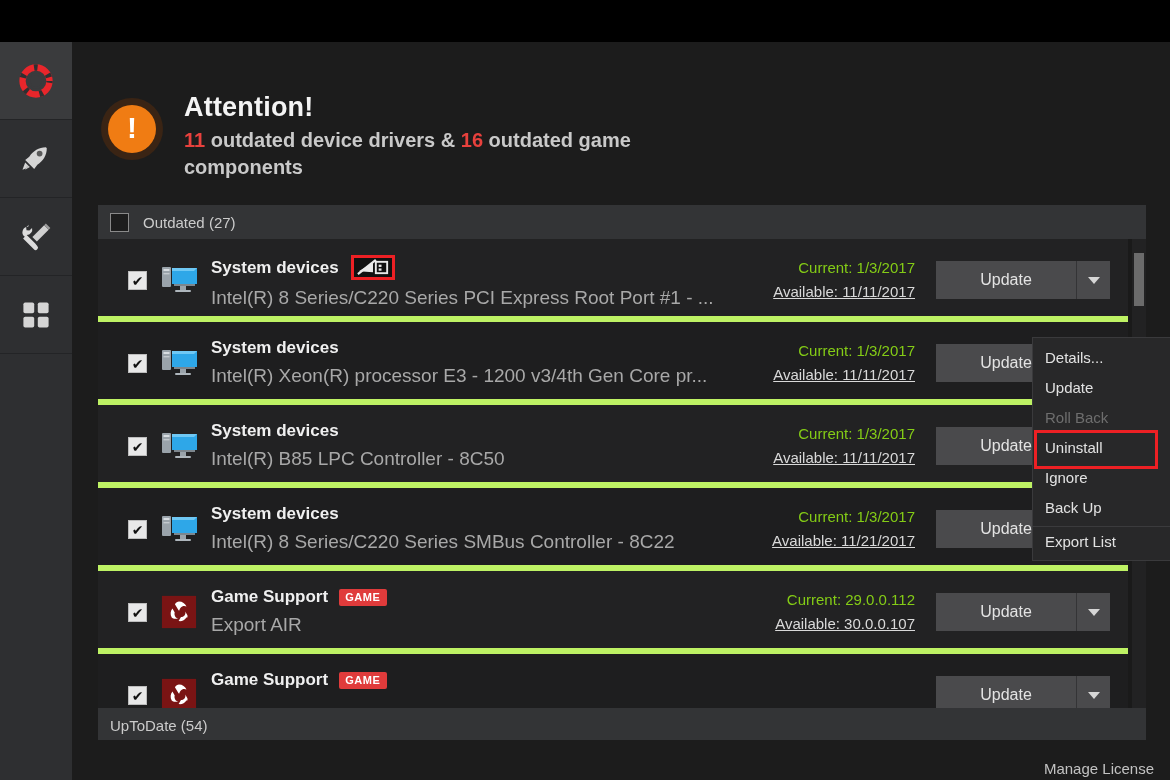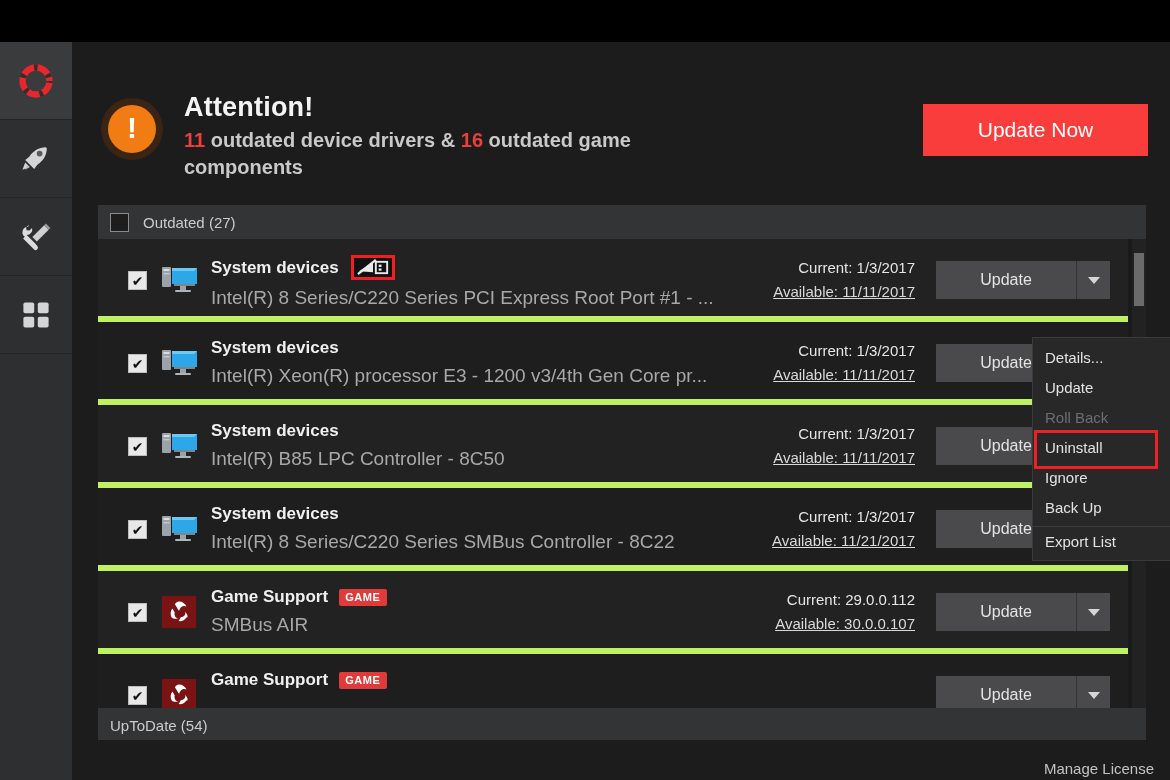--- a/index.html
+++ b/index.html
@@ -227,21 +227,21 @@
     border-radius: 2px;
   }
 
   
   .row-ver {
     position: absolute;
     right: 213px; top: 20px;
     text-align: right;
     width: 220px;
   }
-  .ver-cur { font-size: 15px; color: #e5e5e5; }
+  .ver-cur { font-size: 15px; color: #84cc16; }
   .ver-avail {
     font-size: 15px;
     color: #d9d9d9;
     margin-top: 7px;
     text-decoration: underline;
     cursor: pointer;
   }
 
   
   .split-btn {
@@ -396,21 +396,20 @@
     <div class="attn-wrap">
       <div class="attn-badge">
         <div class="inner">!</div>
       </div>
       <div class="attn-text">
         <div class="attn-title">Attention!</div>
         <div class="attn-sub"><span class="num">11</span><span> outdated device drivers &amp; </span><span class="num">16</span><span> outdated game components</span></div>
       </div>
     </div>
 
-    <button class="update-now">Update Now</button>
 
     <div class="list-area">
 
       <div class="group-bar outdated">
         <span class="chk"></span>
         <span class="gb-label">Outdated (27)</span>
       </div>
 
       <div class="rows-viewport">
         <div id="rows-host">
@@ -546,21 +545,21 @@
                   <path d="M19 6 c3.6 0 6.6 2.2 7.9 5.3 -2.1 -1 -4.6 -.6 -6.2 1.1 -1.1 1.2 -1.6 2.7 -1.4 4.2 l-4.6 -7.9 C15.9 6.9 17.4 6 19 6 z" fill="#ffffff"></path>
                   <path d="M11.3 22.8 c-1.8 -3.1 -1.4 -6.9 .8 -9.5 l2.4 4.3 c-.5 1.4 -.3 3 .6 4.3 .8 1.2 2 1.9 3.3 2.1 l-4.6 .1 c-1 -.2 -1.9 -.7 -2.5 -1.3 z" fill="#ffffff"></path>
                   <path d="M26.8 22.8 c-1.7 2.9 -5 4.4 -8.2 3.8 l2.5 -4.3 c1.5 .1 3 -.6 3.9 -1.9 .8 -1.2 1 -2.6 .6 -3.9 l2.3 4 c.2 .8 .1 1.6 -.1 2.3 z" fill="#ffffff"></path>
                   <circle cx="19" cy="18" r="2.6" fill="#7a1414"></circle>
                 </svg></span>
               <div class="row-main">
                 <div class="row-title">
                   <span>Game Support</span>
                   <span class="game-tag">GAME</span>
                 </div>
-                <div class="row-sub">SMBus AIR</div>
+                <div class="row-sub">Export AIR</div>
               </div>
               <div class="row-ver">
                 <div class="ver-cur">Current: 29.0.0.112</div>
                 <div class="ver-avail">Available: 30.0.0.107</div>
               </div>
               <div class="split-btn">
                 <button class="split-main">Update</button>
                 <span class="split-arrow">
                   <span class="car"></span>
                 </span>

